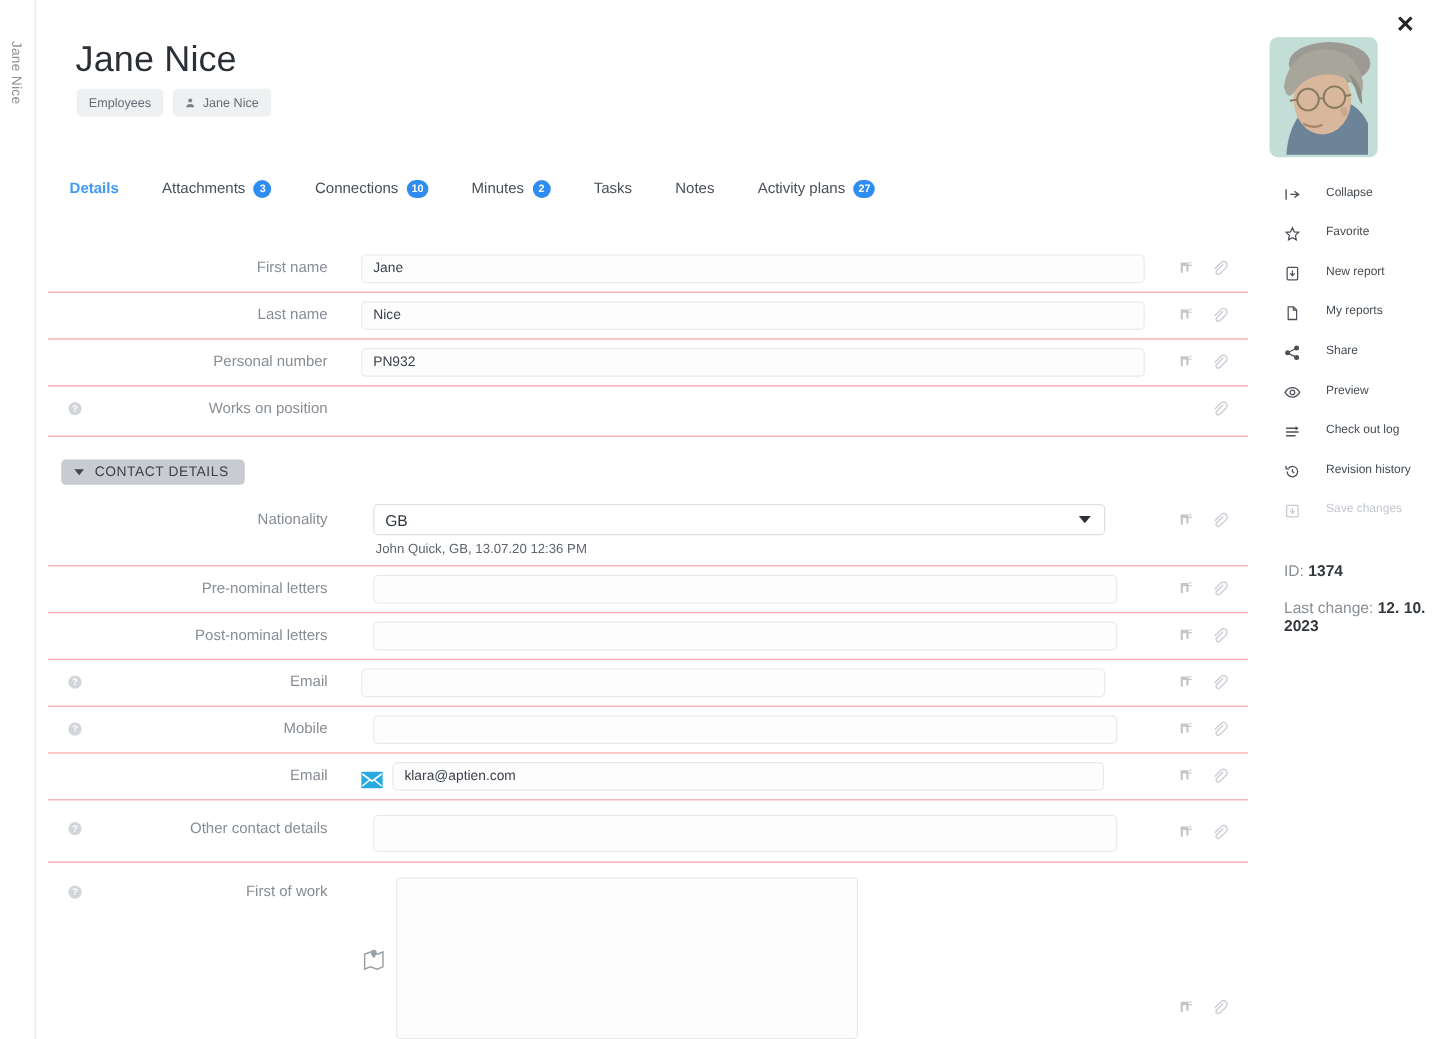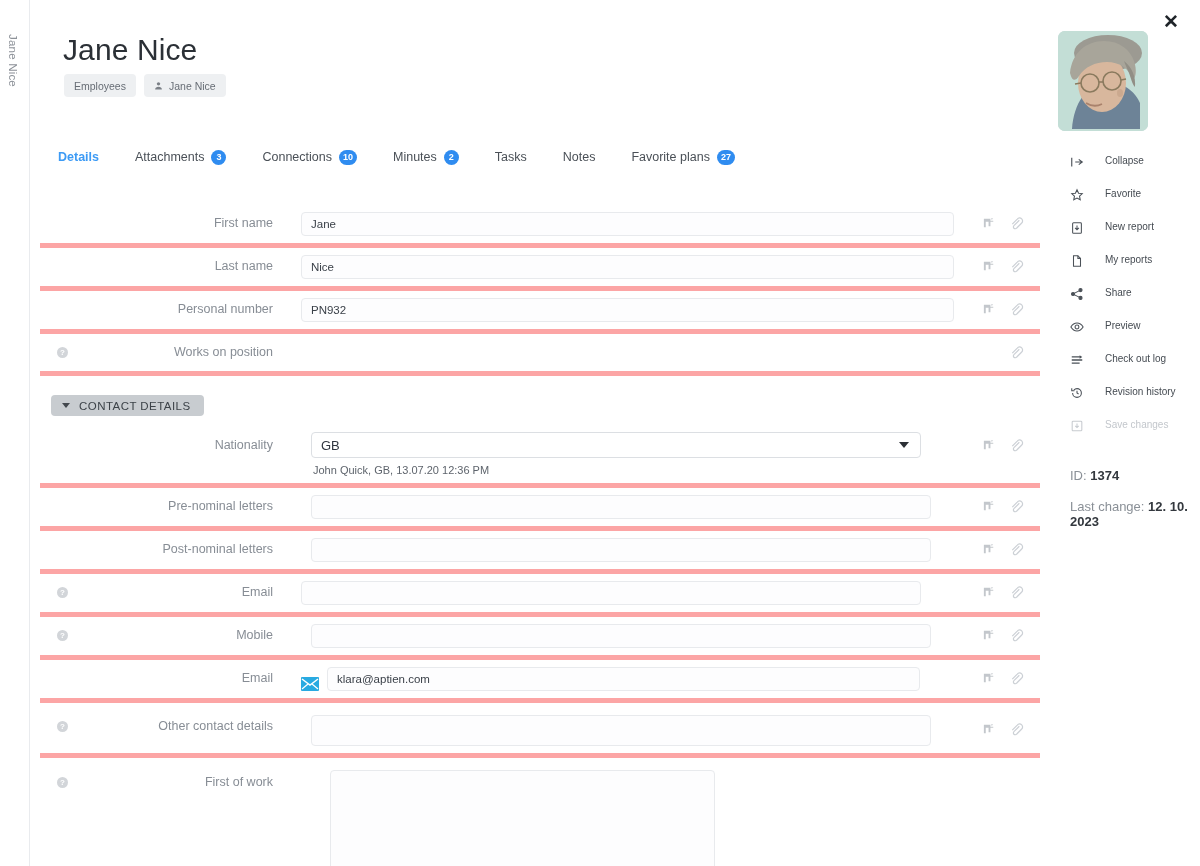--- a/index.html
+++ b/index.html
@@ -64,21 +64,21 @@
 
   
   .card {
     position: absolute; left: 40px; top: 173px; width: 1000px; height: 693px;
     background: #ffffff; border-radius: 0 8px 0 0;
   }
 
   
   .row {
     position: relative; display: flex; align-items: flex-start;
-    border-bottom: 5px solid #fca5a5; min-height: 39px;
+    border-bottom: 1px solid #fca5a5; min-height: 39px;
   }
   .row.no-border { border-bottom: none; }
   .help-cell { width: 45px; flex: none; padding-top: 13px; display: flex; justify-content: center; }
   .help {
     width: 11px; height: 11px; border-radius: 50%; background: #d2d5d9; color: #ffffff;
     font-size: 8px; font-weight: 700; display: flex; align-items: center; justify-content: center;
     cursor: pointer; line-height: 1;
   }
   .label-cell {
     width: 188px; flex: none; text-align: right; padding-top: 11px;
@@ -97,21 +97,21 @@
   .fld.ta     { width: 385px; height: 135px; align-items: flex-start; padding-top: 6px; }
 
   .sel-wrap { position: relative; display: inline-block; }
   .sel-arrow {
     position: absolute; right: 12px; top: 50%; transform: translateY(-50%);
     width: 0; height: 0; border-left: 5px solid transparent; border-right: 5px solid transparent;
     border-top: 6px solid #2c3036; pointer-events: none;
   }
   .hint { margin-top: 6px; margin-left: 2px; font-size: 11px; color: #5e646c; }
 
-  .with-icon { display: flex; align-items: flex-end; gap: 8px; }
+  .with-icon { display: flex; align-items: center; gap: 8px; }
   .mail-icon { width: 18px; height: 14px; margin-top: 5px; flex: none; }
   .map-icon  { width: 21px; height: 21px; margin-top: 2px; flex: none; }
 
   
   .actions {
     position: absolute; right: 16px; top: 11px; display: flex; gap: 12px; align-items: center;
   }
   .actions.low { top: auto; bottom: 26px; }
   .act { width: 15px; height: 15px; cursor: pointer; opacity: .85; }
 
@@ -184,21 +184,21 @@
       <span>Minutes</span>
       <span class="badge">2</span>
     </div>
     <div class="tab">
       <span>Tasks</span>
     </div>
     <div class="tab">
       <span>Notes</span>
     </div>
     <div class="tab">
-      <span>Favorite plans</span>
+      <span>Activity plans</span>
       <span class="badge">27</span>
     </div>
   </div>
 
   <div class="card">
 
     <div style="height:32px"></div>
 
     
     <div class="row">

